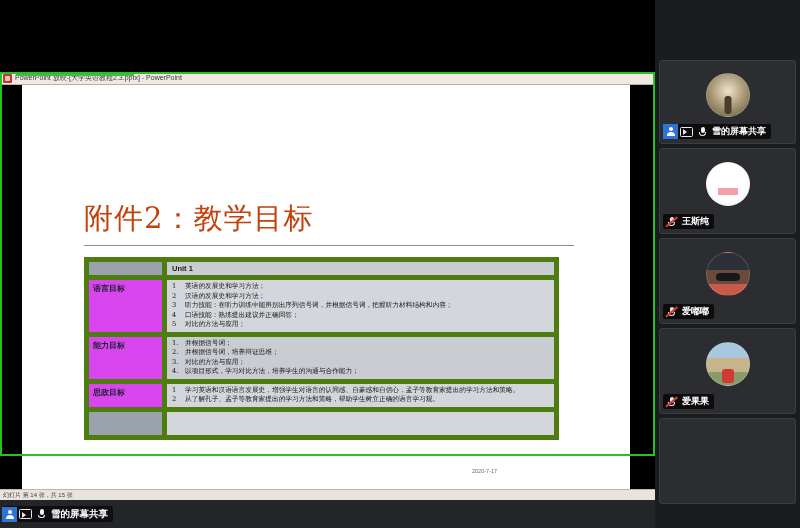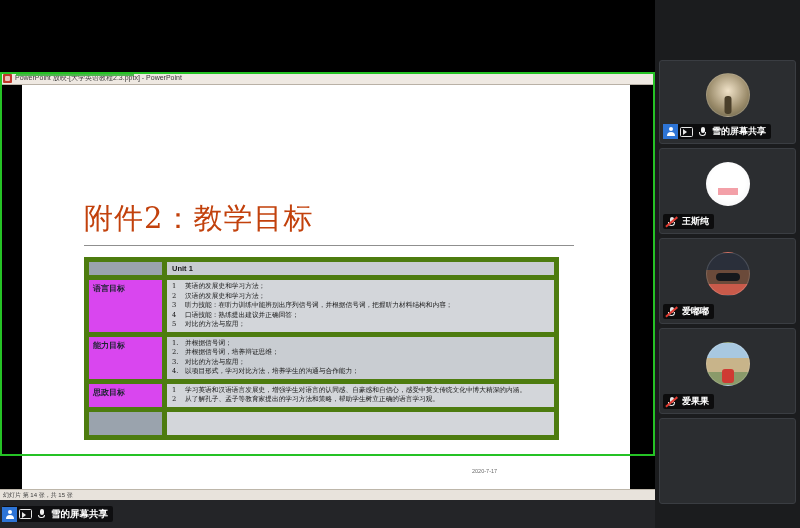--- a/index.html
+++ b/index.html
@@ -379,21 +379,21 @@
                 </ol>
               </td>
             </tr>
 
             <tr>
               <td class="row-label">思政目标</td>
               <td class="row-body">
                 <ol>
                   <li>
                       <span class="num">1</span>
-                      <span class="txt">学习英语和汉语语言发展史，增强学生对语言的认同感、自豪感和自信心，感受中英文传统文化中博大精深的内涵。</span>
+                      <span class="txt">学习英语和汉语语言发展史，增强学生对语言的认同感、自豪感和自信心，孟子等教育家提出的学习方法和策略。</span>
                     </li>
                   <li>
                       <span class="num">2</span>
                       <span class="txt">从了解孔子、孟子等教育家提出的学习方法和策略，帮助学生树立正确的语言学习观。</span>
                     </li>
                 </ol>
               </td>
             </tr>
 
             <tr>

